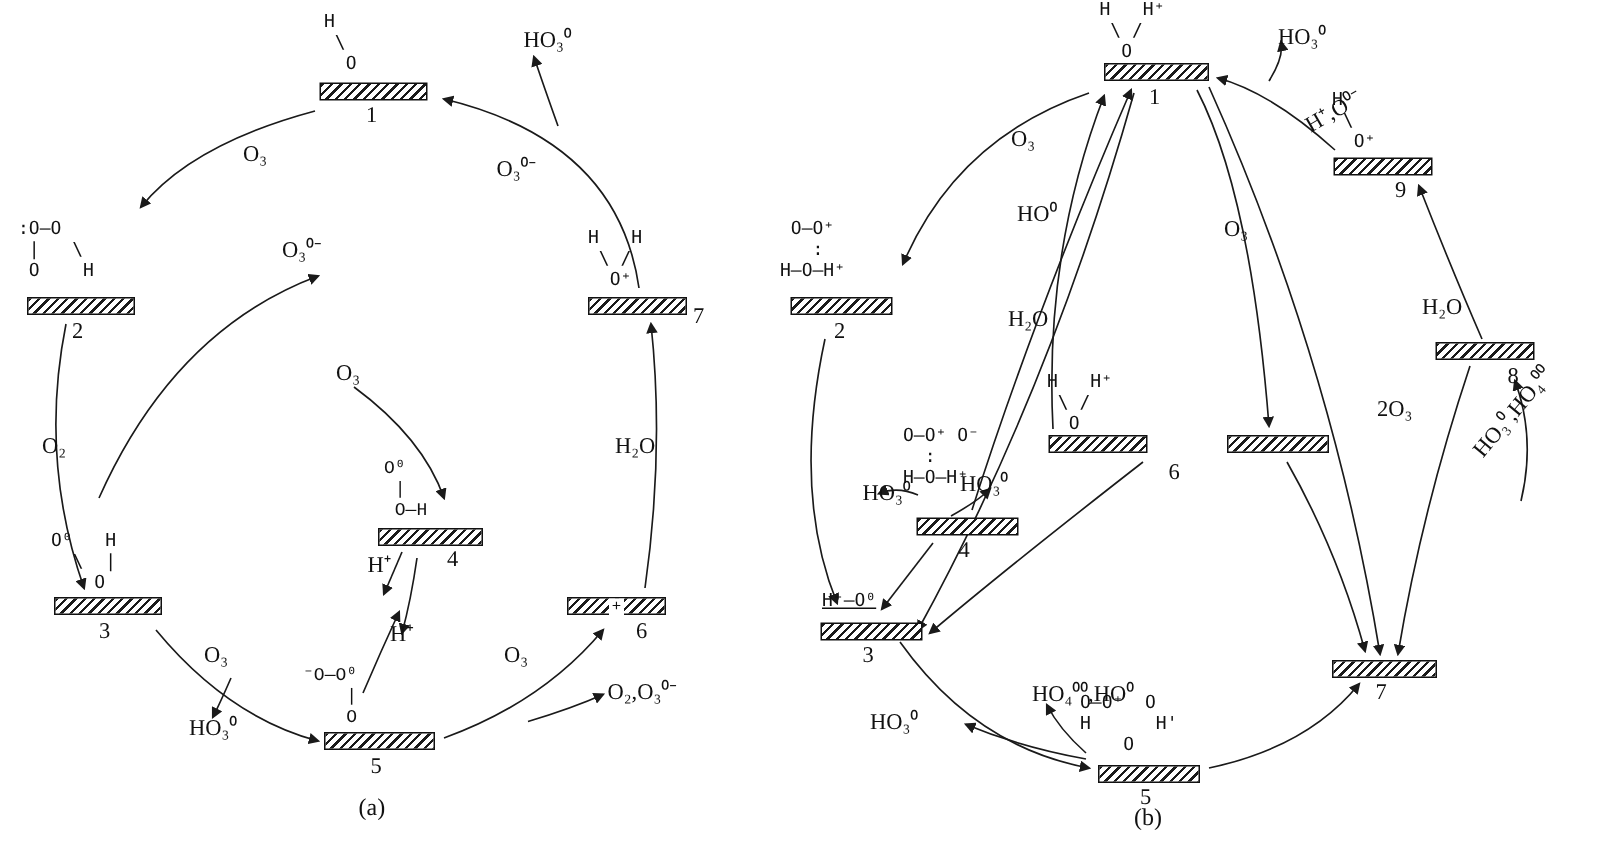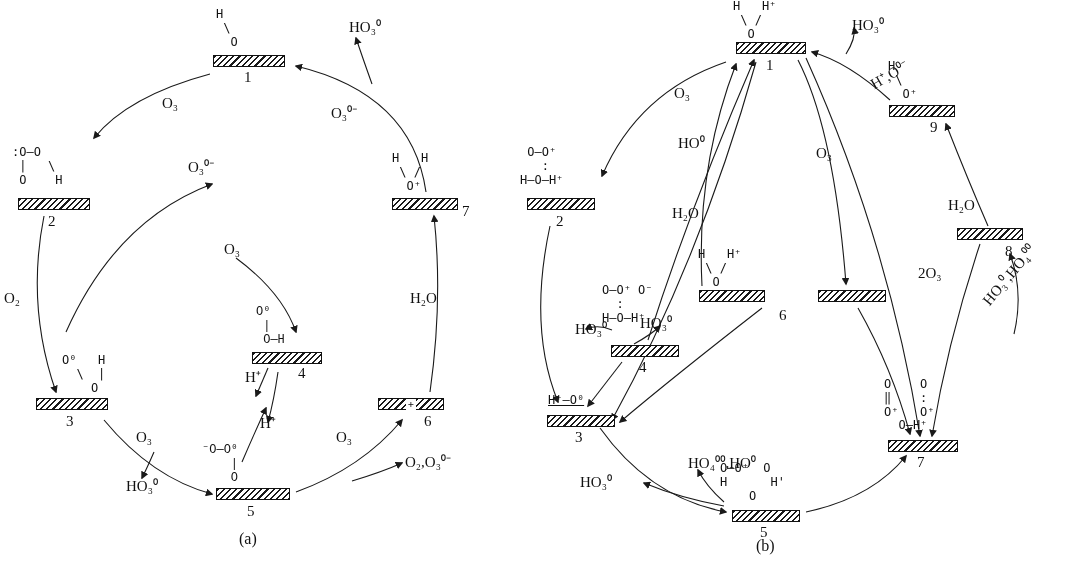--- a/index.html
+++ b/index.html
@@ -68,21 +68,21 @@
     <pre class="struct" style="left: 216px; top: 8px;">H
  \
   O</pre>
     <div class="bar" style="left: 18px; top: 198px; width: 72px;"></div>
     <span class="num" style="left: 48px; top: 214px;">2</span>
     <pre class="struct" style="left: 12px; top: 146px;">:O—O
  |   \
  O    H</pre>
     <div class="bar" style="left: 36px; top: 398px; width: 72px;"></div>
     <span class="num" style="left: 66px; top: 414px;">3</span>
-    <pre class="struct" style="left: 34px; top: 354px; margin-left: 28px;">O⁰   H
+    <pre class="struct" style="left: 34px; top: 354px;">O⁰   H
   \  |
     O</pre>
     <div class="bar" style="left: 252px; top: 352px; width: 70px;"></div>
     <span class="num" style="left: 298px; top: 366px;">4</span>
     <pre class="struct" style="left: 256px; top: 306px; font-family: Liberation Mono, monospace;">O⁰
  |
  O—H</pre>
     <div class="bar" style="left: 216px; top: 488px; width: 74px;"></div>
     <span class="num" style="left: 247px; top: 504px;">5</span>
     <pre class="struct" style="left: 202px; top: 444px; font-family: Liberation Mono, monospace;">⁻O—O⁰
@@ -95,21 +95,21 @@
     <div class="bar" style="left: 392px; top: 198px; width: 66px;"></div>
     <span class="num" style="left: 462px; top: 204px;">7</span>
     <pre class="struct" style="left: 392px; top: 152px;">H   H
  \ /
   O⁺</pre>
     <span class="lbl" style="left: 349px; top: 20px;">HO₃⁰</span>
     <span class="lbl" style="left: 331px; top: 106px;">O₃⁰⁻</span>
     <span class="lbl" style="left: 162px; top: 96px;">O₃</span>
     <span class="lbl" style="left: 188px; top: 160px;">O₃⁰⁻</span>
     <span class="lbl" style="left: 224px; top: 242px;">O₃</span>
-    <span class="lbl" style="left: 4px; top: 291px;">O₂</span>
+    <span class="lbl" style="left: 28px; top: 291px;">O₂</span>
     <span class="lbl" style="left: 136px; top: 430px;">O₃</span>
     <span class="lbl" style="left: 126px; top: 479px;">HO₃⁰</span>
     <span class="lbl" style="left: 245px; top: 370px;">H⁺</span>
     <span class="lbl" style="left: 260px; top: 416px;">H⁺</span>
     <span class="lbl" style="left: 336px; top: 430px;">O₃</span>
     <span class="lbl" style="left: 405px; top: 455px;">O₂,O₃⁰⁻</span>
     <span class="lbl" style="left: 410px; top: 291px;">H₂O</span>
     <span class="lbl caption" style="left: 239px; top: 531px;">(a)</span>
     <div class="bar" style="left: 736px; top: 42px; width: 70px;"></div>
     <span class="num" style="left: 766px; top: 58px;">1</span>
@@ -135,24 +135,20 @@
 H      H'
     O</pre>
     <div class="bar" style="left: 699px; top: 290px; width: 66px;"></div>
     <div class="bar" style="left: 818px; top: 290px; width: 68px;"></div>
     <span class="num" style="left: 779px; top: 308px;">6</span>
     <pre class="struct" style="left: 698px; top: 248px;">H   H⁺
  \ /
   O</pre>
     <div class="bar" style="left: 888px; top: 440px; width: 70px;"></div>
     <span class="num" style="left: 917px; top: 455px;">7</span>
-    <pre class="struct" style="left: 884px; top: 378px;">O    O
-‖    :
-O⁺   O⁺
-  O—H⁺</pre>
     <div class="bar" style="left: 957px; top: 228px; width: 66px;"></div>
     <span class="num" style="left: 1005px; top: 244px;">8</span>
     <div class="bar" style="left: 889px; top: 105px; width: 66px;"></div>
     <span class="num" style="left: 930px; top: 120px;">9</span>
     <pre class="struct" style="left: 888px; top: 60px;">H
  \
   O⁺</pre>
     <span class="lbl" style="left: 852px; top: 18px;">HO₃⁰</span>
     <span class="lbl" style="left: 872px; top: 78px; transform: rotate(-30deg);">H⁺,O⁰⁻</span>
     <span class="lbl" style="left: 674px; top: 86px;">O₃</span>

